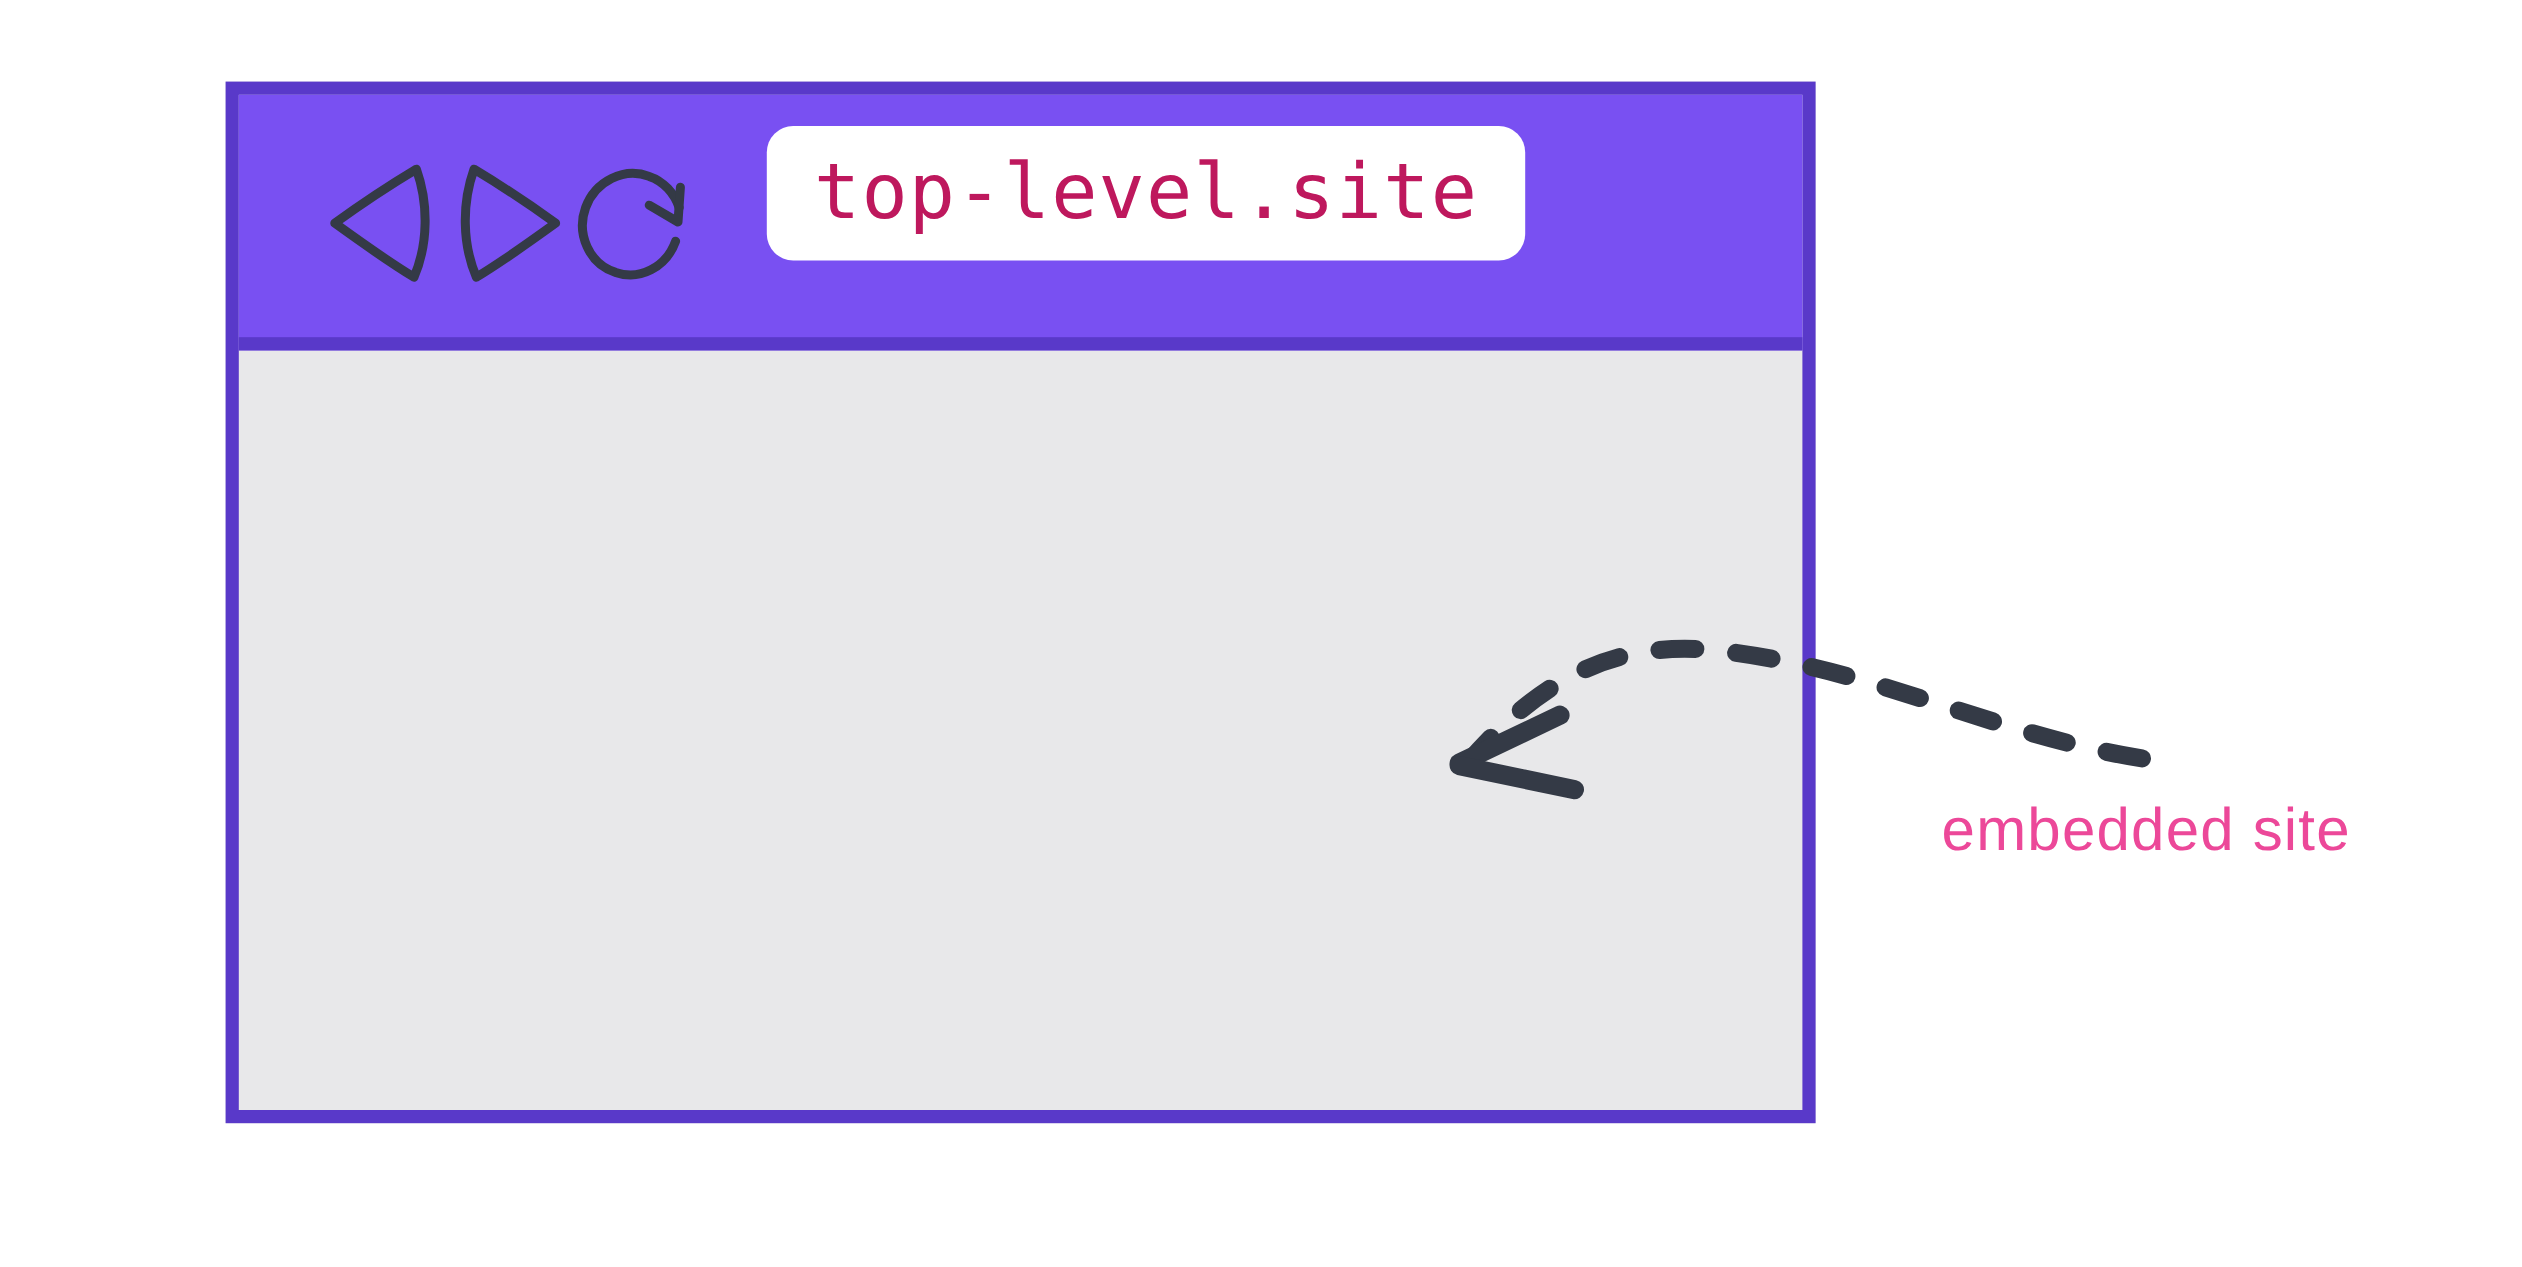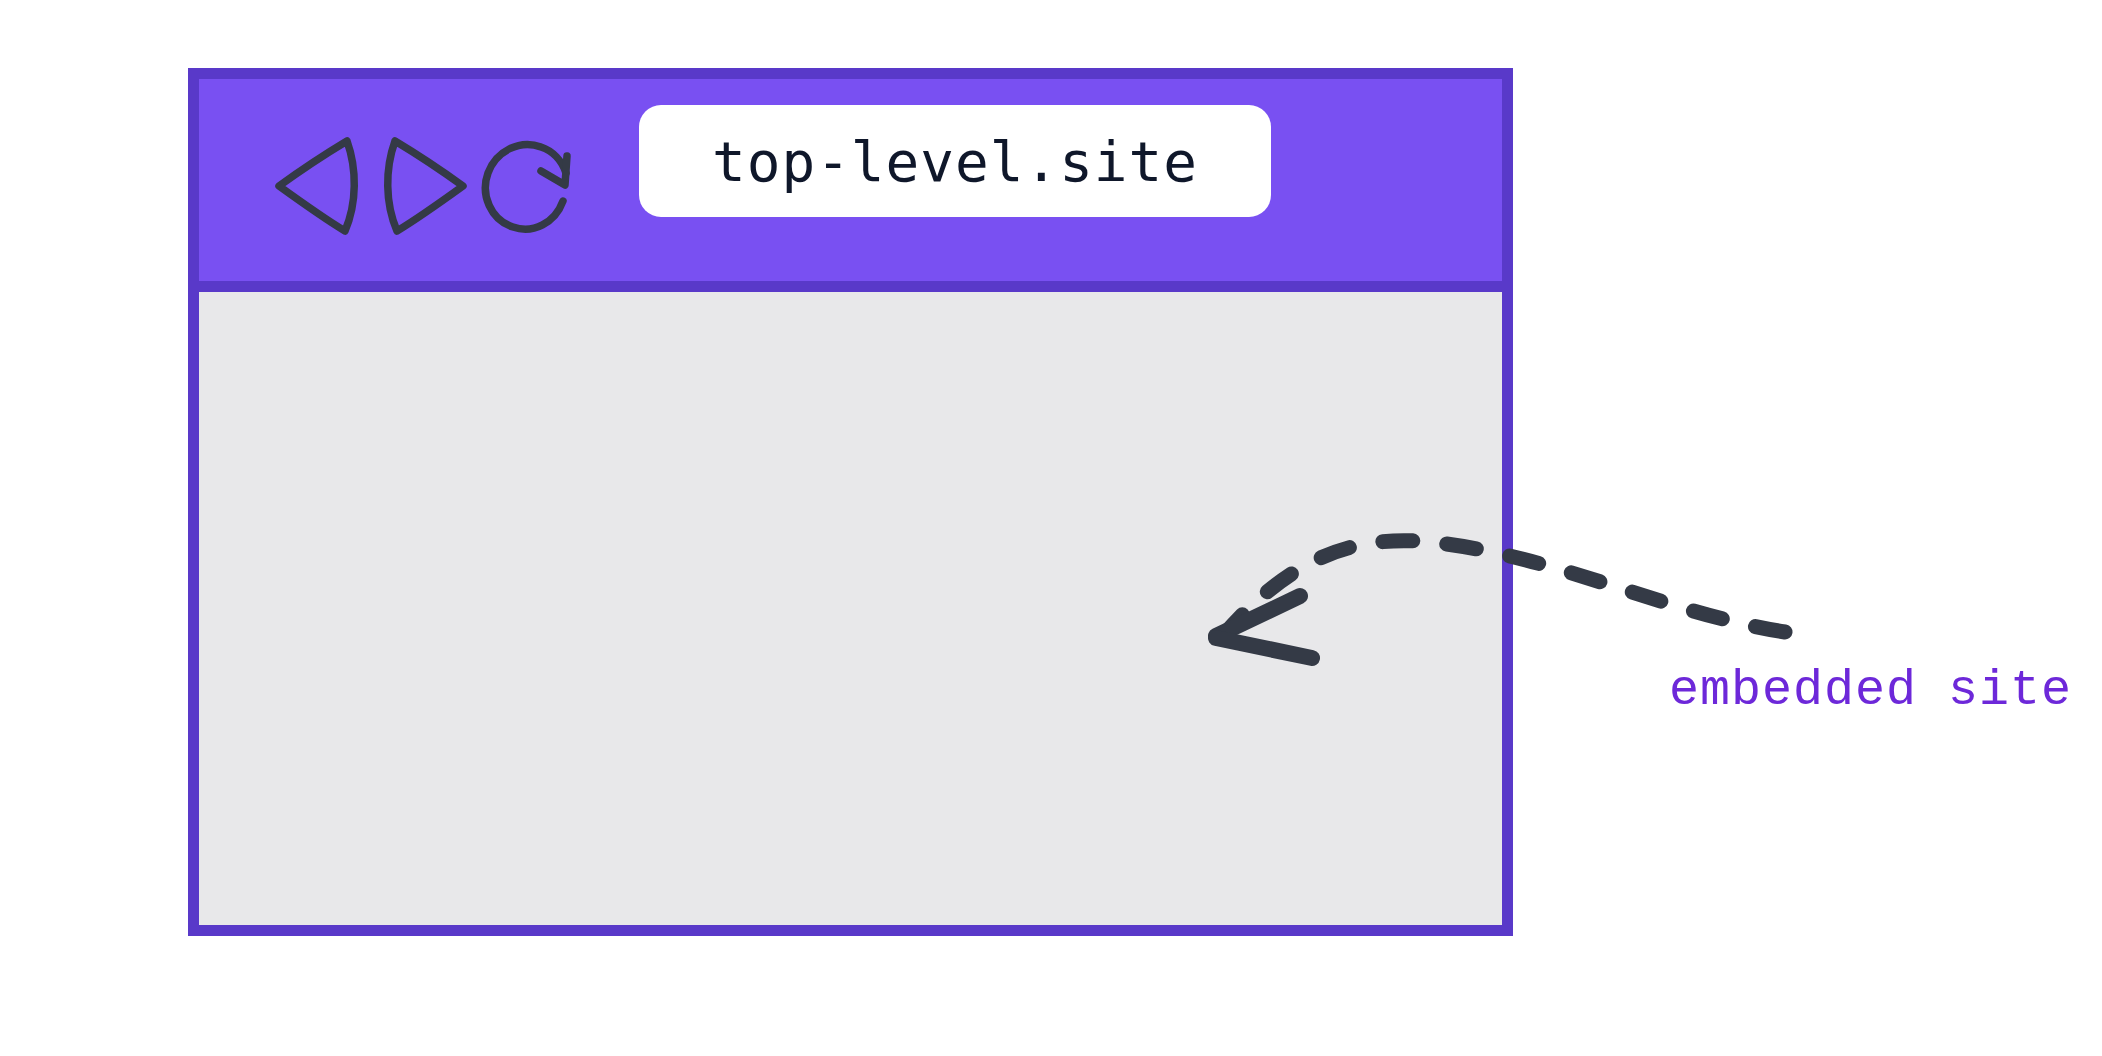--- a/index.html
+++ b/index.html
@@ -82,22 +82,22 @@
     height: 112px;
     background: #ffffff;
     border-radius: 22px;
     display: flex;
     align-items: center;
     justify-content: center;
     cursor: text;
   }
   .url-text {
     font-family: "DejaVu Sans Mono", "Liberation Mono", monospace;
-    font-size: 56px;
-    color: #0f172a;
+    font-size: 64px;
+    color: #be185d;
     letter-spacing: 1px;
     white-space: nowrap;
   }
 
   .viewport {
     position: absolute;
     left: 0;
     top: 213px;
     right: 0;
     bottom: 0;
@@ -142,25 +142,25 @@
     color: #343a46;
     letter-spacing: 0px;
     white-space: nowrap;
     padding-top: 14px;
     box-sizing: border-box;
   }
 
   
   .annotation-label {
     position: absolute;
-    left: 1669px;
+    left: 1618px;
     top: 662px;
-    font-family: Liberation Mono, monospace;
+    font-family: Liberation Sans, sans-serif;
     font-size: 50px;
-    color: #6d28d9;
+    color: #ec4899;
     white-space: nowrap;
     letter-spacing: 1px;
   }
 </style>
 </head>
 <body>
 
 <div id="scene">
 
   <div class="browser-window">

